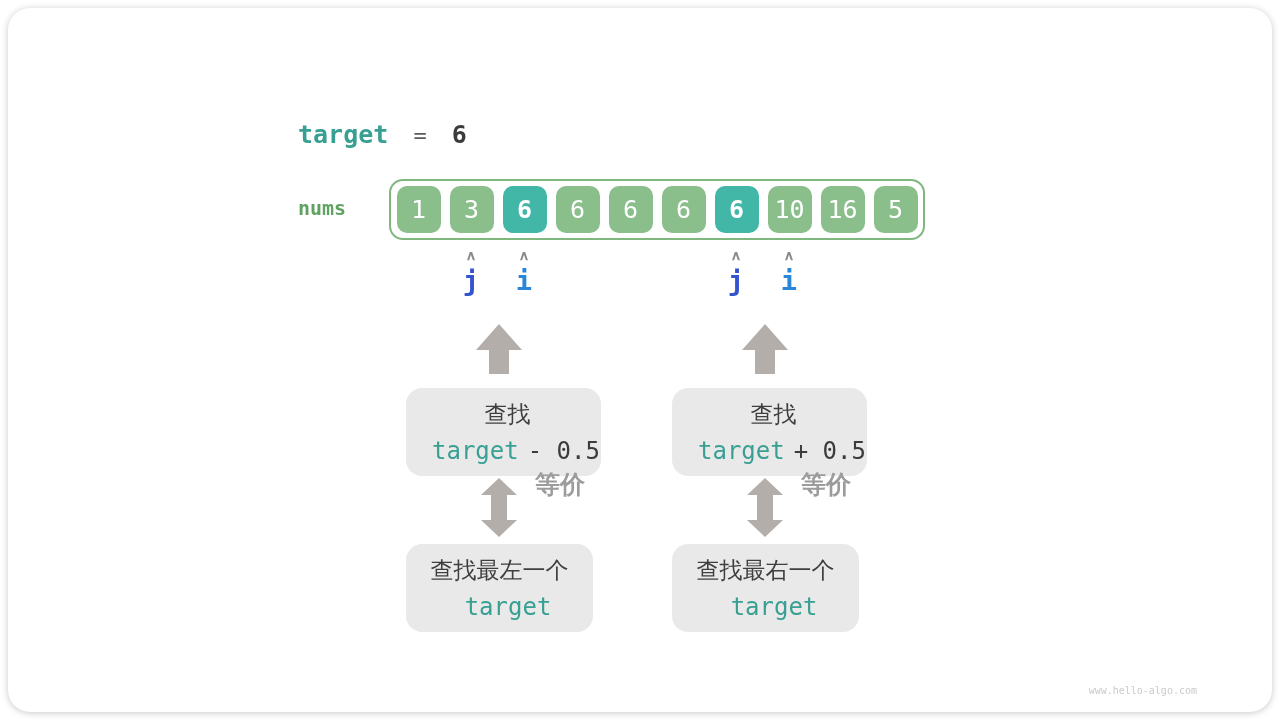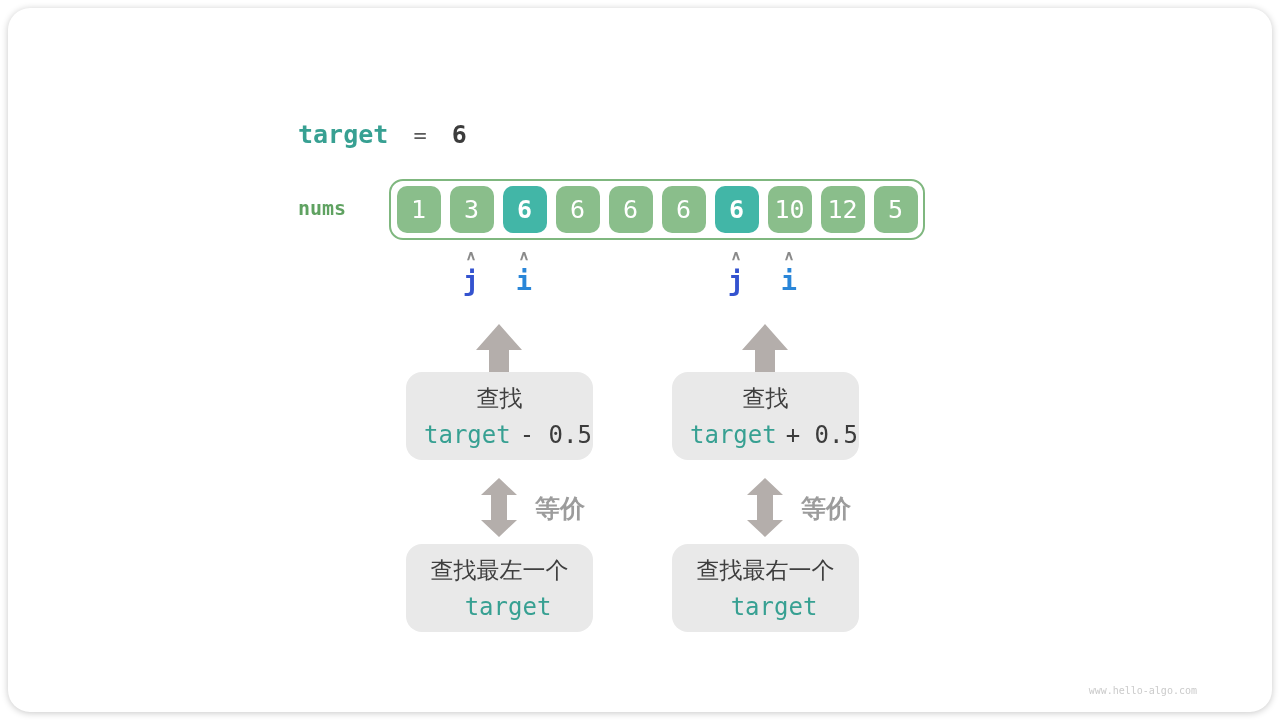--- a/index.html
+++ b/index.html
@@ -66,27 +66,27 @@
     gap:7px;
   }
   .box .line1{font-size:23px;color:#3f3f3f;}
   .box .line2{
     font-size:24px;font-weight:normal;
     font-family:"DejaVu Sans Mono","Liberation Mono",monospace;
     margin-left:17px;
   }
   .box .line2 .kw{color:#37a092;}
   .box .line2 .op{color:#3c3c3c;margin-left:9px;}
-  .box.top{top:364px;}
+  .box.top{top:380px;padding-left:8px;}
   .box.bottom{top:536px;align-items:center;}
   .col-left .box, .box.col-left{left:398px;}
   .col-right .box, .box.col-right{left:664px;}
 
   .equiv{
-    position:absolute;top:484px;font-size:25px;font-weight:bold;color:#9c9c9c;
+    position:absolute;top:460px;font-size:25px;font-weight:bold;color:#9c9c9c;
   }
   .equiv.col-left{left:527px;}
   .equiv.col-right{left:793px;}
 
   
   .watermark{
     position:absolute;top:677px;right:75px;font-size:10px;color:#cbcbcb;
     font-family:"DejaVu Sans Mono","Liberation Mono",monospace;
   }
 </style>
@@ -106,21 +106,21 @@
     <div class="array-container">
       <div class="array-cells" id="array-cells">
           <div class="cell">1</div>
           <div class="cell">3</div>
           <div class="cell hl">6</div>
           <div class="cell">6</div>
           <div class="cell">6</div>
           <div class="cell">6</div>
           <div class="cell hl">6</div>
           <div class="cell">10</div>
-          <div class="cell">12</div>
+          <div class="cell">16</div>
           <div class="cell">5</div>
         </div>
     </div>
 
     <div id="pointers">
         <div class="pointer" style="left: 443px;">
           <span class="caret">∧</span>
           <span class="plabel pj">j</span>
         </div>
         <div class="pointer" style="left: 496px;">

